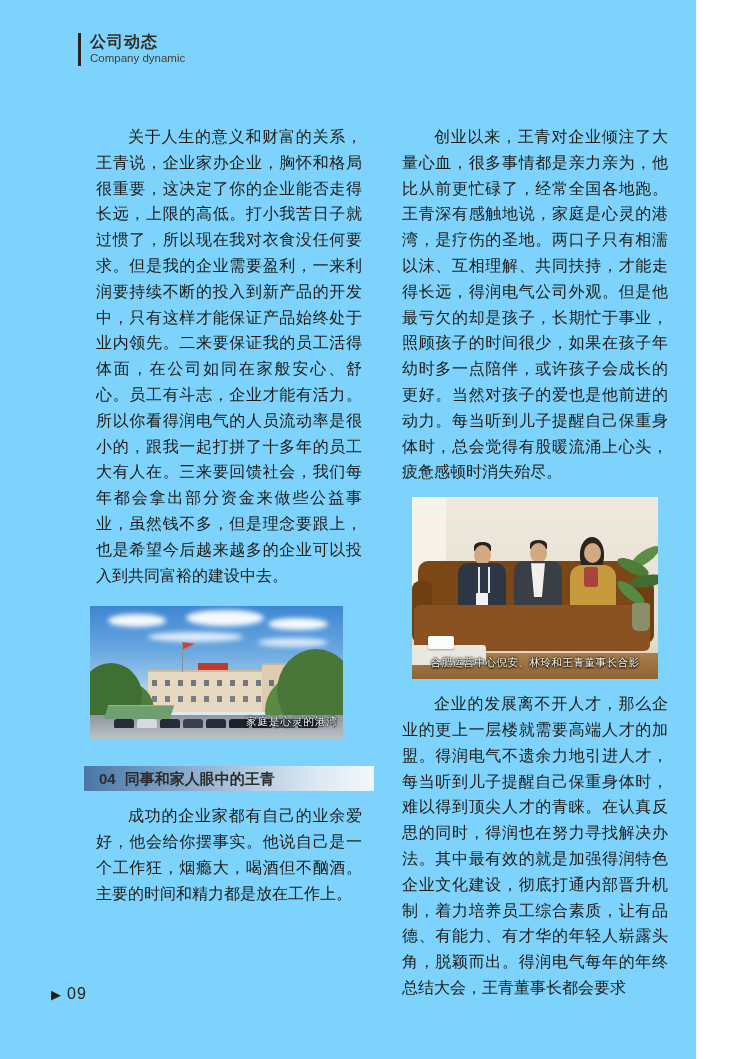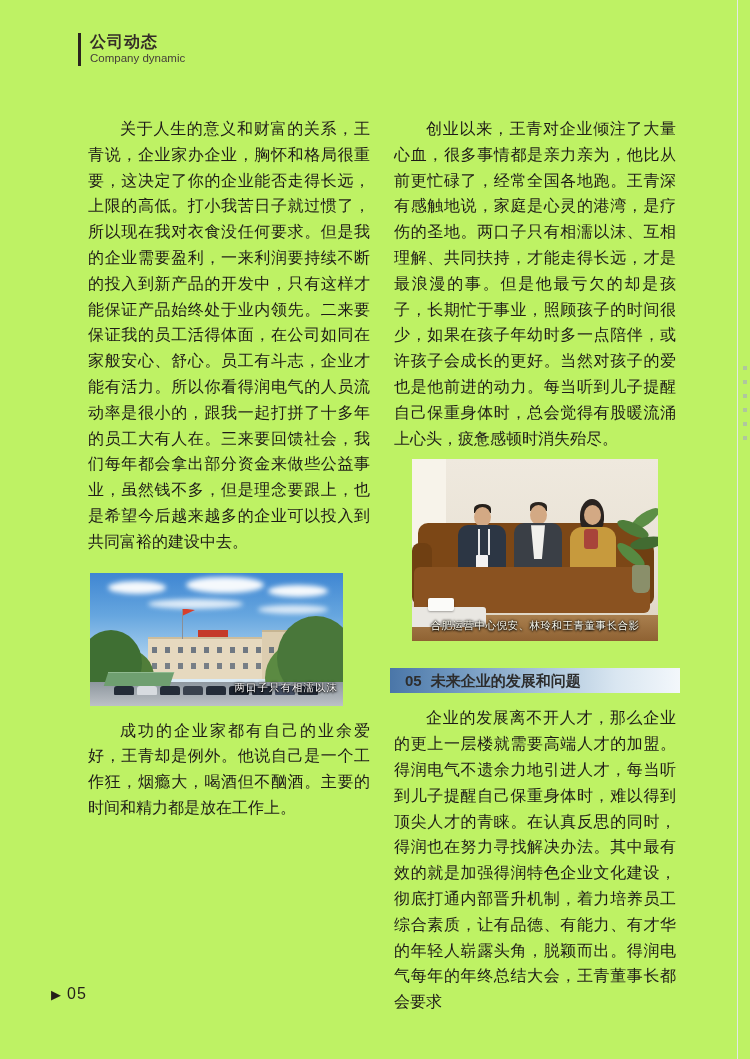--- a/index.html
+++ b/index.html
@@ -1,31 +1,31 @@
 <!DOCTYPE html>
 <html><head>
 <meta charset="utf-8">
 <style>
   html,body{margin:0;padding:0;background:#ffffff;}
-  .page{position:relative;width:750px;height:1059px;background:#bef264;overflow:hidden;
+  .page{position:relative;width:696px;height:1059px;background:#7dd3fc;overflow:hidden;
         font-family:"Liberation Serif","DejaVu Serif",serif;color:#1e1b18;}
 
   
   .hdr{position:absolute;left:78px;top:33px;display:flex;}
   .hdr-bar{width:3px;height:33px;background:#2b241e;margin-right:9px;}
   .hdr-cn{font-family:"Liberation Sans","DejaVu Sans",sans-serif;font-size:16px;font-weight:bold;
           color:#352e27;line-height:18px;letter-spacing:1px;}
   .hdr-en{font-family:"Liberation Sans","DejaVu Sans",sans-serif;font-size:11.5px;color:#46403a;line-height:15px;}
 
   
   .col{position:absolute;top:112px;width:290px;font-size:16px;line-height:25.8px;
        text-align:justify;letter-spacing:0;}
   .col-left{left:84px;}
   .col-right{left:390px;}
-  .col p{margin:4px;}
+  .col p{margin:12px;}
   .ind2{text-indent:2em;}
   .ind45{text-indent:4.6em;}
 
   
   .sec-bar{height:25px;line-height:25px;margin-top:27px;padding-left:15px;box-sizing:border-box;
            font-family:"Liberation Sans","DejaVu Sans",sans-serif;font-size:15px;font-weight:bold;color:#2d2d2d;
            background:linear-gradient(90deg,#4a76a8 0%,#6f97bf 22%,#a9c3da 52%,#d9e6f1 78%,#f3f7fb 100%);}
   .sec-num{margin-right:9px;}
   .after-sec{margin-top:12px !important;}
 
@@ -150,29 +150,32 @@
         <span></span>
           <span></span>
           <span></span>
           <span></span>
           <span></span>
           <span></span>
           <span></span>
           <span></span>
           <span></span>
       </div>
-      <div class="photo-cap1">两口子只有相濡以沫</div>
-    </div>
-
-
-    <p class="ind2 after-sec">成功的企业家都有自己的业余爱好，王青却是例外。他说自己是一个工作狂，烟瘾大，喝酒但不酗酒。主要的时间和精力都是放在工作上。</p>
+      <div class="photo-cap1">家庭是心灵的港湾</div>
+    </div>
+
+    <div class="sec-bar">
+      <span class="sec-num">04</span><span class="sec-title">同事和家人眼中的王青</span>
+    </div>
+
+    <p class="ind2 after-sec">成功的企业家都有自己的业余爱好，他会给你摆事实。他说自己是一个工作狂，烟瘾大，喝酒但不酗酒。主要的时间和精力都是放在工作上。</p>
   </div>
 
   <div class="col col-right">
-    <p class="ind2">创业以来，王青对企业倾注了大量心血，很多事情都是亲力亲为，他比从前更忙碌了，经常全国各地跑。王青深有感触地说，家庭是心灵的港湾，是疗伤的圣地。两口子只有相濡以沫、互相理解、共同扶持，才能走得长远，才是最浪漫的事。但是他最亏欠的却是孩子，长期忙于事业，照顾孩子的时间很少，如果在孩子年幼时多一点陪伴，或许孩子会成长的更好。当然对孩子的爱也是他前进的动力。每当听到儿子提醒自己保重身体时，总会觉得有股暖流涌上心头，疲惫感顿时消失殆尽。</p>
+    <p class="ind2">创业以来，王青对企业倾注了大量心血，很多事情都是亲力亲为，他比从前更忙碌了，经常全国各地跑。王青深有感触地说，家庭是心灵的港湾，是疗伤的圣地。两口子只有相濡以沫、互相理解、共同扶持，才能走得长远，得润电气公司外观。但是他最亏欠的却是孩子，长期忙于事业，照顾孩子的时间很少，如果在孩子年幼时多一点陪伴，或许孩子会成长的更好。当然对孩子的爱也是他前进的动力。每当听到儿子提醒自己保重身体时，总会觉得有股暖流涌上心头，疲惫感顿时消失殆尽。</p>
 
     <div class="photo2">
       <div class="p2-wall"></div>
       <div class="p2-light"></div>
       <div class="p2-floor"></div>
       <div class="p2-sofa-back"></div>
       <div class="p2-arm-l"></div>
       <div class="p2-arm-r"></div>
       <div class="p2-man1-hair"></div>
       <div class="head p2-man1-head"></div>
@@ -194,27 +197,24 @@
           <div class="p2-leaf l2"></div>
           <div class="p2-leaf l3"></div>
           <div class="p2-leaf l4"></div>
         <div class="p2-pot"></div>
       </div>
       <div class="p2-table"></div>
       <div class="p2-tissue"></div>
       <div class="photo-cap2">合肥运营中心倪安、林玲和王青董事长合影</div>
     </div>
 
-    <div class="sec-bar">
-      <span class="sec-num">05</span><span class="sec-title">未来企业的发展和问题</span>
-    </div>
 
     <p class="ind2 after-sec">企业的发展离不开人才，那么企业的更上一层楼就需要高端人才的加盟。得润电气不遗余力地引进人才，每当听到儿子提醒自己保重身体时，难以得到顶尖人才的青睐。在认真反思的同时，得润也在努力寻找解决办法。其中最有效的就是加强得润特色企业文化建设，彻底打通内部晋升机制，着力培养员工综合素质，让有品德、有能力、有才华的年轻人崭露头角，脱颖而出。得润电气每年的年终总结大会，王青董事长都会要求</p>
   </div>
 
   <div class="footer">
     <span class="tri">▶</span>
-    <span class="pagenum">05</span>
+    <span class="pagenum">09</span>
   </div>
 
   <div class="edge-line"></div>
   <div class="edge-marks"></div>
 </div>
 
 </body></html>

